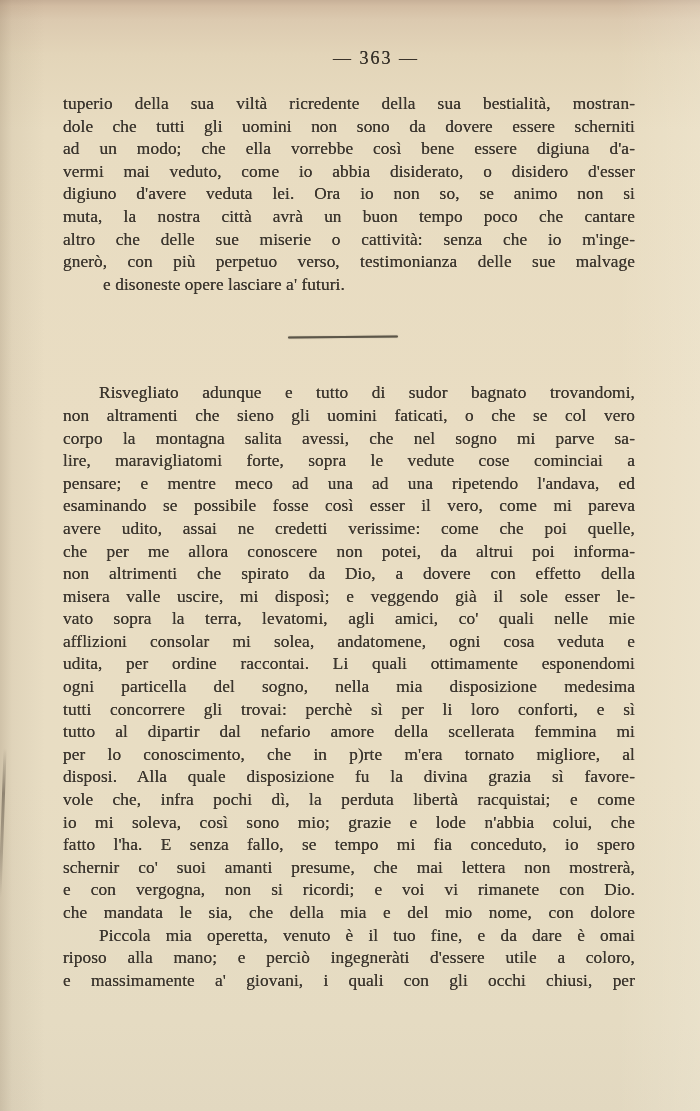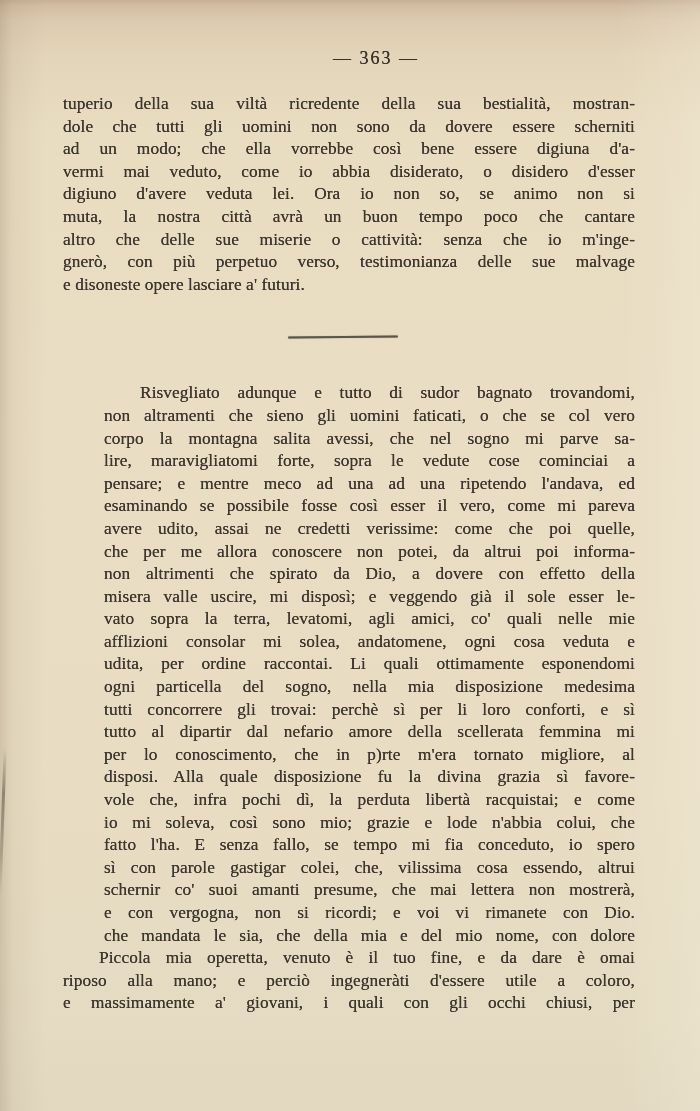--- a/index.html
+++ b/index.html
@@ -37,30 +37,30 @@
     font-family: Liberation Serif, serif;
     font-size: 17.3px; color: #3c362e;
     text-shadow: 0 0 0.45px #45403a;
     letter-spacing: 0.1px;
   }
   .line {
     height: 22.6px; line-height: 22.6px;
     text-align: justify; text-align-last: justify;
     overflow: visible;
   }
-  .line.last-short { text-align-last: left; }
+  .line.last-short { text-align-last: left; margin-left: 40px; }
   .line.indent { text-indent: 36px; }
   .section-divider {
     width: 110px; height: 2px; border-radius: 1px;
     background: #5c5649;
     margin: 40px 0 0 225px;
     transform: rotate(-0.4deg);
     box-shadow: 0 0 1px rgba(92,86,73,0.6);
   }
-  .paragraph.p2 { margin-top: 44px; margin-left: 41px; }
+  .paragraph.p2 { margin-top: 44px; }
   .edge-scratch {
     position: absolute; left: 1px; top: 748px; width: 3px; height: 150px;
     background: linear-gradient(180deg,
       rgba(60,50,40,0) 0%, rgba(60,50,40,0.45) 30%,
       rgba(60,50,40,0.25) 70%, rgba(60,50,40,0) 100%);
     transform: rotate(2deg); border-radius: 2px;
   }
 </style>
 </head>
 <body>
@@ -98,21 +98,20 @@
         <div class="line">afflizioni consolar mi solea, andatomene, ogni cosa veduta e</div>
         <div class="line">udita, per ordine raccontai. Li quali ottimamente esponendomi</div>
         <div class="line">ogni particella del sogno, nella mia disposizione medesima</div>
         <div class="line">tutti concorrere gli trovai: perchè sì per li loro conforti, e sì</div>
         <div class="line">tutto al dipartir dal nefario amore della scellerata femmina mi</div>
         <div class="line">per lo conoscimento, che in p)rte m'era tornato migliore, al</div>
         <div class="line">disposi. Alla quale disposizione fu la divina grazia sì favore-</div>
         <div class="line">vole che, infra pochi dì, la perduta libertà racquistai; e come</div>
         <div class="line">io mi soleva, così sono mio; grazie e lode n'abbia colui, che</div>
         <div class="line">fatto l'ha. E senza fallo, se tempo mi fia conceduto, io spero</div>
-        <div class="line">sì con parole gastigar colei, che, vilissima cosa essendo, altrui</div>
         <div class="line">schernir co' suoi amanti presume, che mai lettera non mostrerà,</div>
         <div class="line">e con vergogna, non si ricordi; e voi vi rimanete con Dio.</div>
         <div class="line">che mandata le sia, che della mia e del mio nome, con dolore</div>
       </div>
 
     <div class="paragraph p3">
         <div class="line indent">Piccola mia operetta, venuto è il tuo fine, e da dare è omai</div>
         <div class="line">riposo alla mano; e perciò ingegneràti d'essere utile a coloro,</div>
         <div class="line">e massimamente a' giovani, i quali con gli occhi chiusi, per</div>
       </div>

